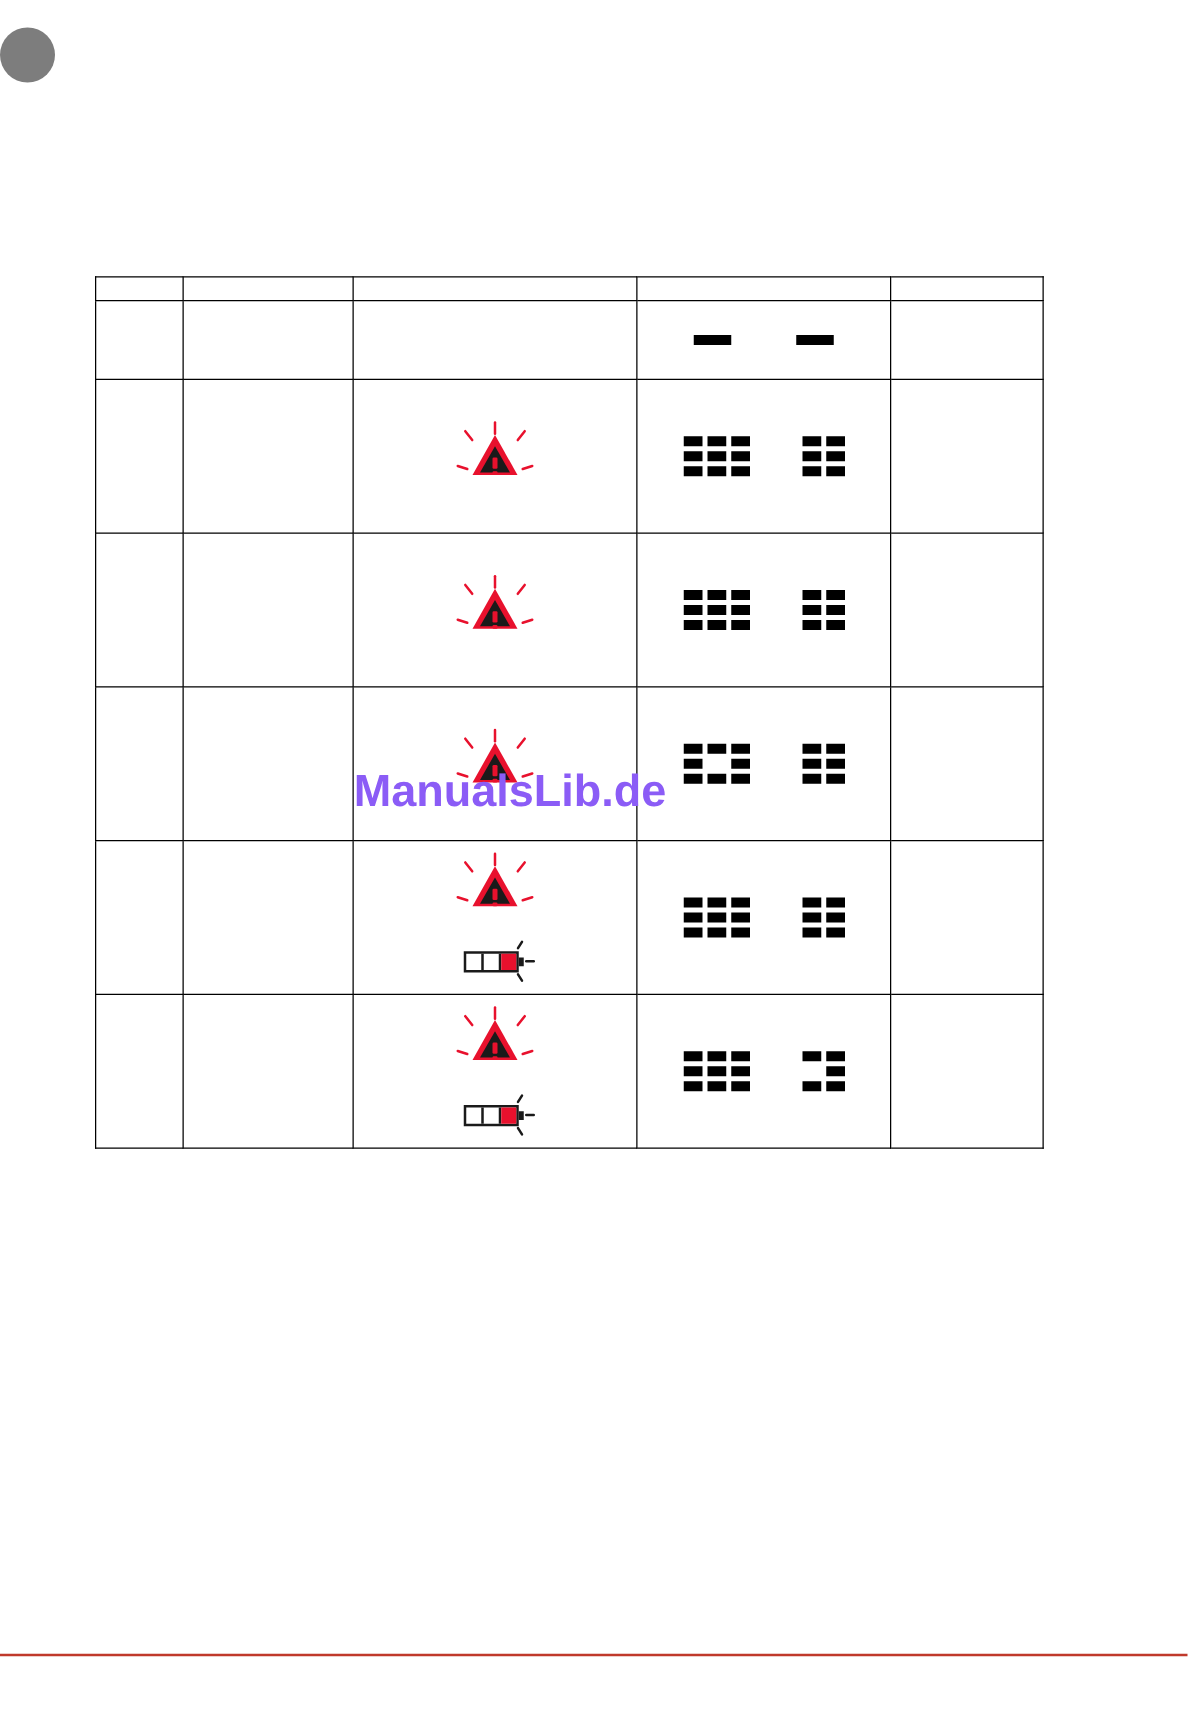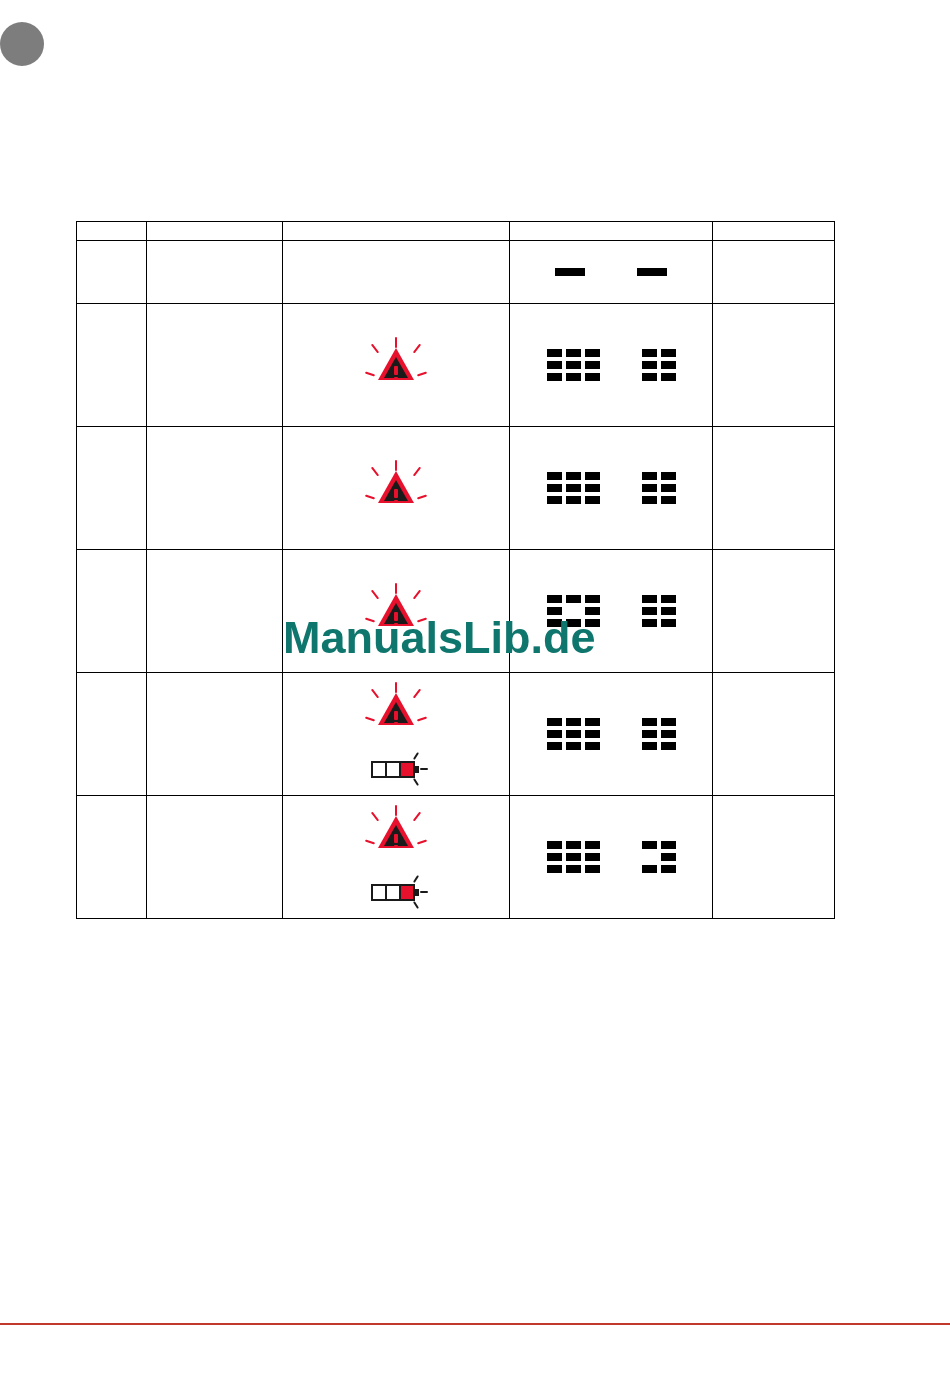--- a/index.html
+++ b/index.html
@@ -194,23 +194,23 @@
     height: 8px;
     background: #000000;
   }
   .lcd-cell.off { background: transparent; }
 
   
   .watermark {
     position: absolute;
     left: 283px;
     top: 612px;
-    font-size: 45px;
+    font-size: 36px;
     font-weight: bold;
-    color: #0f766e;
+    color: #8b5cf6;
     letter-spacing: 0px;
     white-space: nowrap;
     font-family: "Liberation Sans", sans-serif;
   }
 
   
   .footer-rule {
     position: absolute;
     left: 0;
     top: 1323px;

